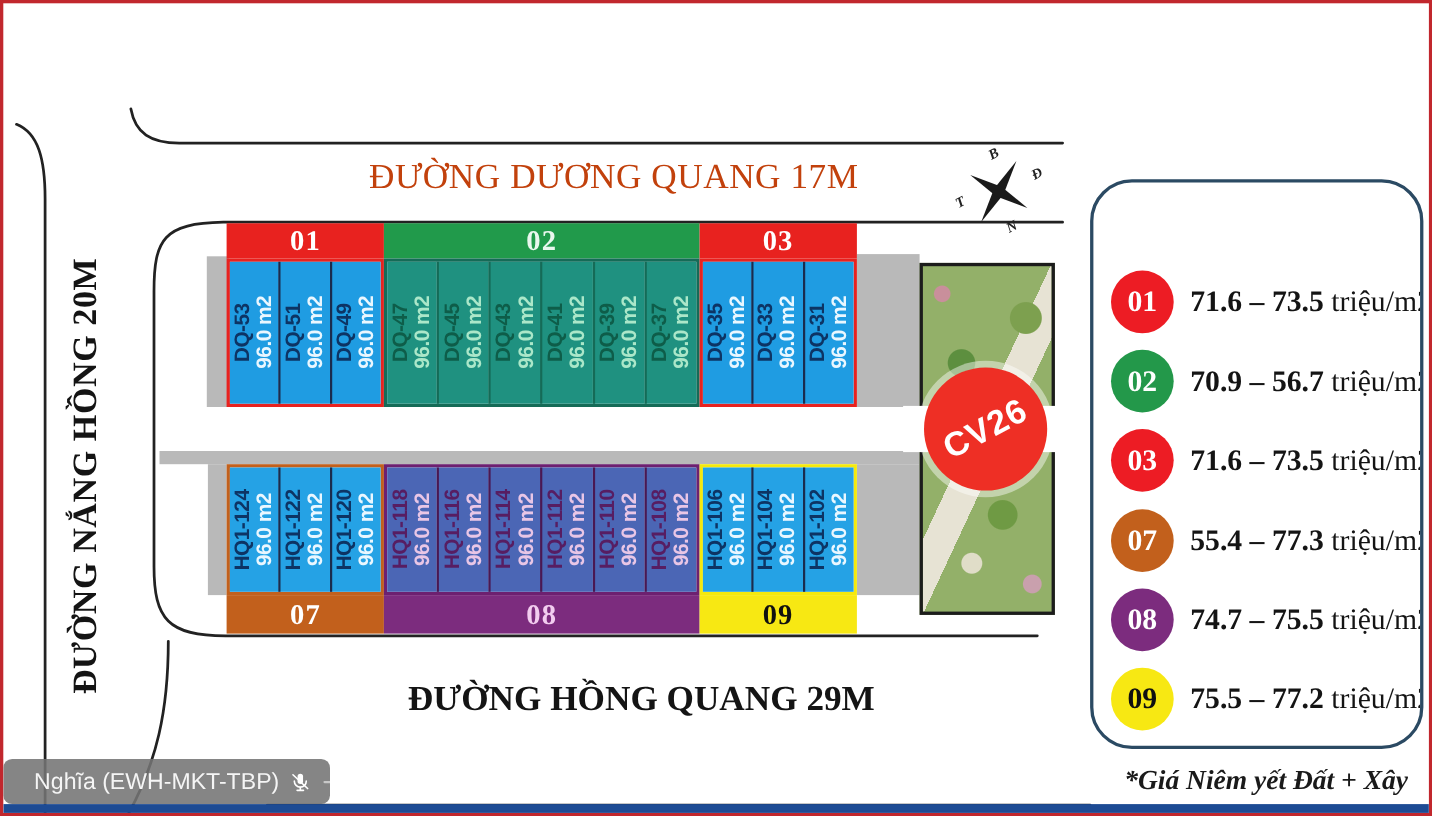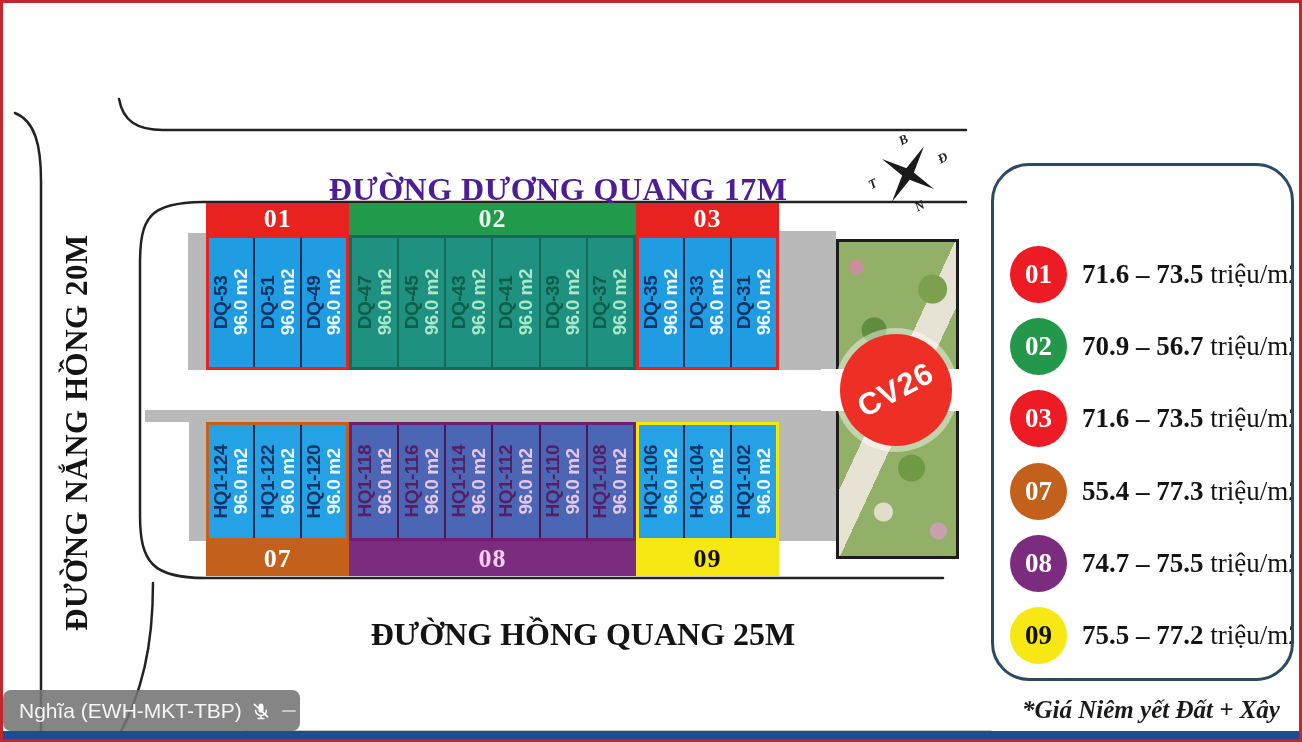--- a/index.html
+++ b/index.html
@@ -7,21 +7,21 @@
          border:3px solid #c1272d;box-sizing:border-box;
          font-family:"Liberation Serif","DejaVu Serif",serif;}
   
   .banner{position:absolute;left:0;top:0;width:100%;height:95px;background:#1d4b94;border-bottom:4px solid #2a3f6b;}
   .title-left{position:absolute;left:22px;top:17px;font-size:38px;font-weight:bold;color:#eef3fb;letter-spacing:1px;white-space:nowrap;}
   .title-right{position:absolute;right:30px;top:13px;font-size:38px;font-weight:bold;color:#eef3fb;letter-spacing:1px;white-space:nowrap;}
   .expand{position:absolute;right:38px;top:1px;width:28px;height:30px;background:#122d55;display:flex;align-items:center;justify-content:center;cursor:pointer;}
   
   .roads{position:absolute;left:0;top:0;width:1302px;height:742px;pointer-events:none;}
   
-  .street-top{position:absolute;left:230px;top:139px;width:650px;text-align:center;font-size:32px;font-weight:bold;color:#4c1d95;letter-spacing:.5px;white-space:nowrap;margin-top:29px;}
+  .street-top{position:absolute;left:230px;top:139px;width:650px;text-align:center;font-size:32px;font-weight:normal;color:#c2410c;letter-spacing:.5px;white-space:nowrap;}
   .street-left{position:absolute;left:56px;top:190px;width:44px;height:480px;writing-mode:vertical-rl;transform:rotate(180deg);
                text-align:center;font-size:31px;font-weight:bold;color:#141414;letter-spacing:.5px;white-space:nowrap;}
   .street-bottom{position:absolute;left:280px;top:613px;width:600px;text-align:center;font-size:32px;font-weight:bold;color:#141414;white-space:nowrap;}
   
   .compass{position:absolute;left:866px;top:133px;width:78px;height:76px;}
   .compass span{position:absolute;font-size:13px;font-weight:bold;font-style:italic;color:#222;}
   .cp-top{left:30px;top:-4px;transform:rotate(-28deg);}
   .cp-right{right:0px;top:14px;transform:rotate(-28deg);}
   .cp-bottom{left:46px;bottom:-2px;transform:rotate(-28deg);}
   .cp-left{left:0px;top:40px;transform:rotate(-28deg);}
@@ -71,21 +71,21 @@
   .lcirc{width:57px;height:57px;border-radius:50%;flex:0 0 57px;display:flex;align-items:center;justify-content:center;
          font-size:27px;font-weight:bold;}
   .ltext{font-size:27px;color:#141414;white-space:nowrap;}
   .lrange{font-weight:bold;}
   .footnote{position:absolute;left:1002px;top:693px;width:292px;text-align:center;font-style:italic;font-weight:600;
             font-size:25px;color:#1a1a1a;white-space:nowrap;}
   
   .bottomstrip{position:absolute;left:0;right:0;bottom:0;height:8px;background:#1d4b94;}
   
   .namebar{position:absolute;left:0;top:687px;width:297px;height:41px;background:rgba(116,116,116,.88);
-           border-radius:8px;display:flex;align-items:center;gap:9px;padding-left:16px;box-sizing:border-box;
+           border-radius:8px;display:flex;align-items:center;gap:9px;padding-left:28px;box-sizing:border-box;
            color:#f5f5f5;font-family:"Liberation Sans","DejaVu Sans",sans-serif;font-size:21px;white-space:nowrap;}
   .nb-ic{flex:0 0 auto;display:flex;align-items:center;justify-content:center;}
   .dim{opacity:.55;}
 </style>
 </head>
 <body>
 
 <div class="stage">
 
 
@@ -94,21 +94,21 @@
       <path d="M116 96 C120 118 134 127 160 127 L963 127"></path>
       <path d="M963 199 L200 199 C146 200 137 214 137 262 L137 512 C137 560 150 575 202 575 L940 575"></path>
       <path d="M12 110 C32 118 38 142 38 178 L38 740"></path>
       <path d="M150 580 C150 642 140 690 112 740"></path>
       <path d="M240 729 L988 729"></path>
     </g>
   </svg>
 
   <div class="street-top">ĐƯỜNG DƯƠNG QUANG 17M</div>
   <div class="street-left">ĐƯỜNG NẮNG HỒNG 20M</div>
-  <div class="street-bottom">ĐƯỜNG HỒNG QUANG 25M</div>
+  <div class="street-bottom">ĐƯỜNG HỒNG QUANG 29M</div>
 
   <div class="compass">
     <svg width="78" height="76" viewBox="0 0 78 76">
       <g transform="rotate(30 39 38)" fill="#1a1a1a">
         <polygon points="39,6 44,38 39,70 34,38"></polygon>
         <polygon points="9,38 39,33 69,38 39,43"></polygon>
       </g>
     </svg>
     <span class="cp-top">B</span>
     <span class="cp-right">Đ</span>

